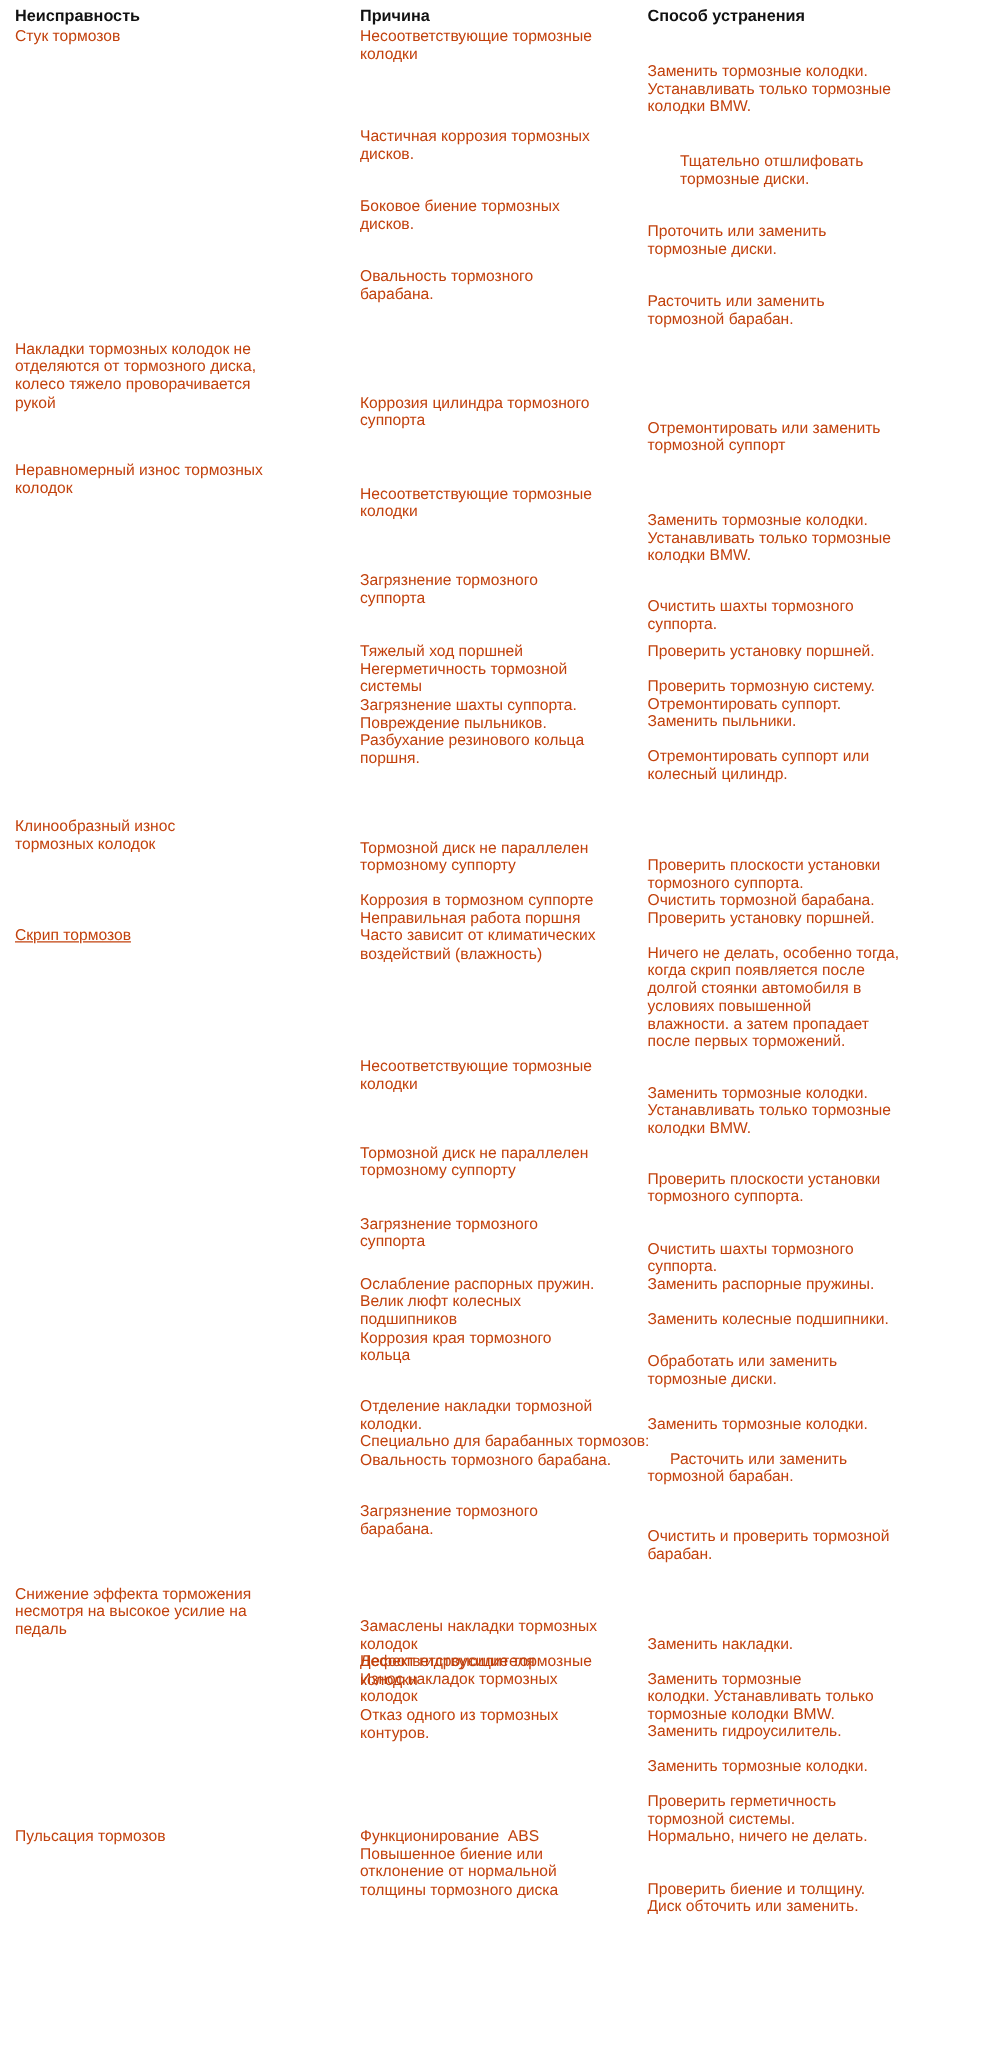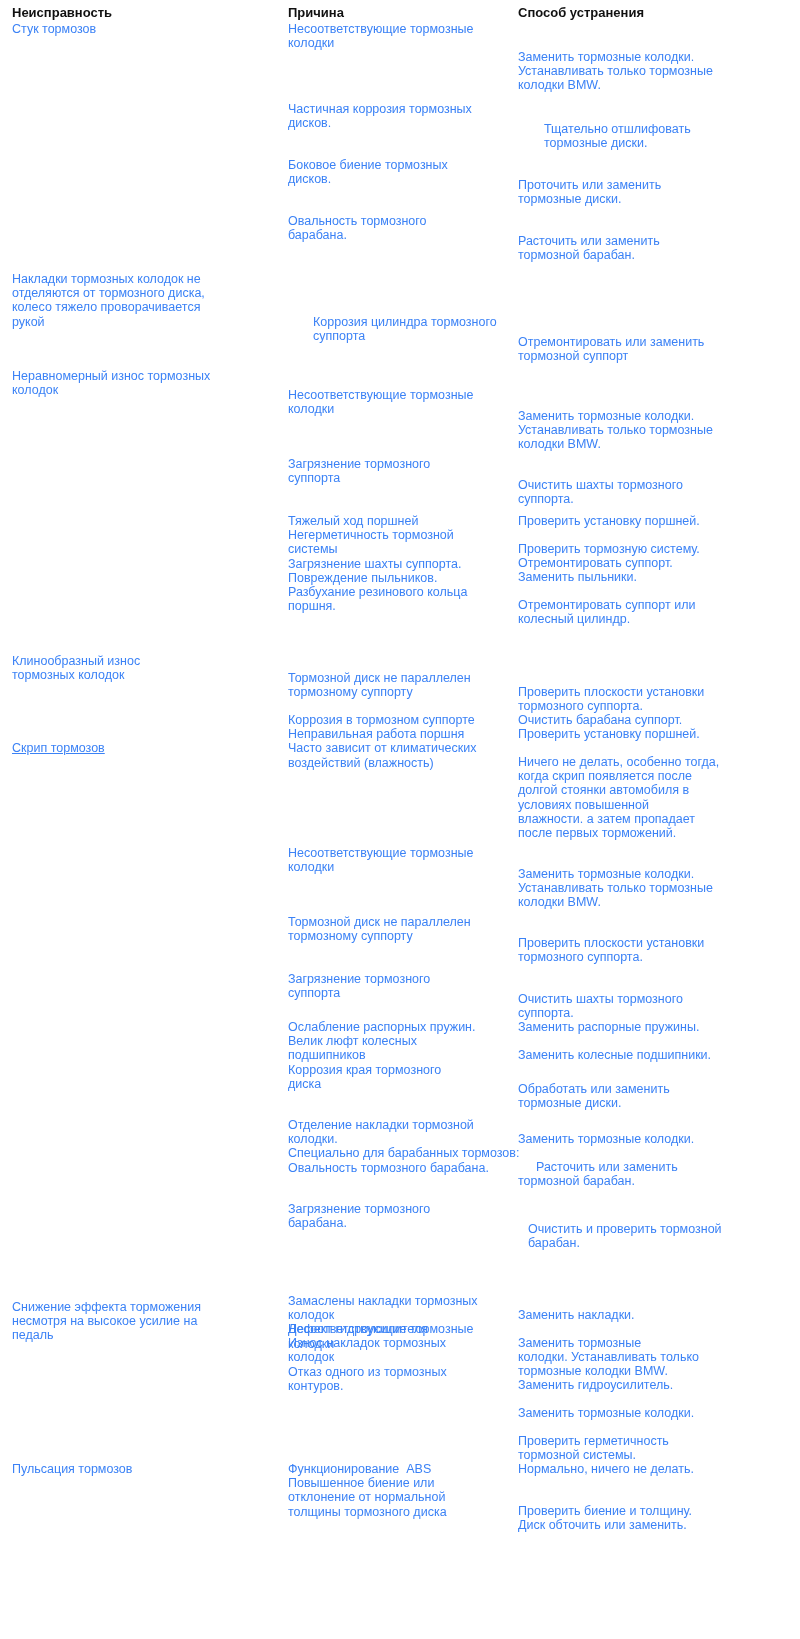--- a/index.html
+++ b/index.html
@@ -3,21 +3,21 @@
   <meta charset="utf-8">
   <style>
     html, body { margin: 0; padding: 0; background: #ffffff; }
     body {
       width: 800px; height: 1639px; position: relative; overflow: hidden;
       font-family: "Liberation Sans", sans-serif;
       color: #1e1e1e;
     }
     #page { position: absolute; left: 0; top: 0; width: 656px; height: 1639px; }
     .hdr { position: absolute; font-weight: bold; font-size: 13px; line-height: 14px; color: #111; }
-    .cell { position: absolute; font-size: 12.5px; line-height: 14.2px; white-space: pre; color: #3b82f6; }
+    .cell { position: absolute; font-size: 12.5px; line-height: 14.2px; white-space: pre; color: #c2410c; }
     .c1 { left: 12px; }
     .c2 { left: 288px; }
     .c3 { left: 518px; }
   </style>
 </head>
 <body>
 
 <div id="page">
   <div class="hdr c1" style="top:6px">Неисправность</div>
   <div class="hdr c2" style="top:6px">Причина</div>
@@ -38,21 +38,21 @@
       <div class="cell" style="left: 518px; top: 178px;">Проточить или заменить
 тормозные диски.</div>
       <div class="cell" style="left: 288px; top: 214px;">Овальность тормозного
 барабана.</div>
       <div class="cell" style="left: 518px; top: 234px;">Расточить или заменить
 тормозной барабан.</div>
       <div class="cell" style="left: 12px; top: 272px;">Накладки тормозных колодок не
 отделяются от тормозного диска,
 колесо тяжело проворачивается
 рукой</div>
-      <div class="cell" style="left: 288px; top: 315px; margin-left: 25px;">Коррозия цилиндра тормозного
+      <div class="cell" style="left: 288px; top: 315px;">Коррозия цилиндра тормозного
 суппорта</div>
       <div class="cell" style="left: 518px; top: 335px;">Отремонтировать или заменить
 тормозной суппорт</div>
       <div class="cell" style="left: 12px; top: 369px;">Неравномерный износ тормозных
 колодок</div>
       <div class="cell" style="left: 288px; top: 388px;">Несоответствующие тормозные
 колодки</div>
       <div class="cell" style="left: 518px; top: 409px;">Заменить тормозные колодки.
 Устанавливать только тормозные
 колодки BMW.</div>
@@ -76,21 +76,21 @@
       <div class="cell" style="left: 12px; top: 654px;">Клинообразный износ
 тормозных колодок</div>
       <div class="cell" style="left: 288px; top: 671px;">Тормозной диск не параллелен
 тормозному суппорту</div>
       <div class="cell" style="left: 518px; top: 685px;">Проверить плоскости установки
 тормозного суппорта.</div>
       <div class="cell" style="left: 288px; top: 713px;">Коррозия в тормозном суппорте
 Неправильная работа поршня
 Часто зависит от климатических
 воздействий (влажность)</div>
-      <div class="cell" style="left: 518px; top: 713px;">Очистить барабана суппорт.
+      <div class="cell" style="left: 518px; top: 713px;">Очистить тормозной барабана.
 Проверить установку поршней.</div>
       <div class="cell" style="left: 12px; top: 741px; text-decoration: underline;">Скрип тормозов</div>
       <div class="cell" style="left: 518px; top: 755px;">Ничего не делать, особенно тогда,
 когда скрип появляется после
 долгой стоянки автомобиля в
 условиях повышенной
 влажности. а затем пропадает
 после первых торможений.</div>
       <div class="cell" style="left: 288px; top: 846px;">Несоответствующие тормозные
 колодки</div>
@@ -102,37 +102,37 @@
       <div class="cell" style="left: 518px; top: 936px;">Проверить плоскости установки
 тормозного суппорта.</div>
       <div class="cell" style="left: 288px; top: 972px;">Загрязнение тормозного
 суппорта</div>
       <div class="cell" style="left: 518px; top: 992px;">Очистить шахты тормозного
 суппорта.</div>
       <div class="cell" style="left: 288px; top: 1020px;">Ослабление распорных пружин.
 Велик люфт колесных
 подшипников
 Коррозия края тормозного
-диска</div>
+кольца</div>
       <div class="cell" style="left: 518px; top: 1020px;">Заменить распорные пружины.</div>
       <div class="cell" style="left: 518px; top: 1048px;">Заменить колесные подшипники.</div>
       <div class="cell" style="left: 518px; top: 1082px;">Обработать или заменить
 тормозные диски.</div>
       <div class="cell" style="left: 288px; top: 1118px;">Отделение накладки тормозной
 колодки.
 Специально для барабанных тормозов:
 Овальность тормозного барабана.</div>
       <div class="cell" style="left: 518px; top: 1132px;">Заменить тормозные колодки.</div>
       <div class="cell" style="left: 536px; top: 1160px;">Расточить или заменить</div>
       <div class="cell" style="left: 518px; top: 1174px;">тормозной барабан.</div>
       <div class="cell" style="left: 288px; top: 1202px;">Загрязнение тормозного
 барабана.</div>
-      <div class="cell" style="left: 518px; top: 1222px; margin-left: 10px;">Очистить и проверить тормозной
+      <div class="cell" style="left: 518px; top: 1222px;">Очистить и проверить тормозной
 барабан.</div>
-      <div class="cell" style="left: 12px; top: 1300px;">Снижение эффекта торможения
+      <div class="cell" style="left: 12px; top: 1268px;">Снижение эффекта торможения
 несмотря на высокое усилие на
 педаль</div>
       <div class="cell" style="left: 288px; top: 1294px;">Замаслены накладки тормозных
 колодок
 Несоответствующие тормозные
 колодки</div>
       <div class="cell" style="left: 518px; top: 1308px;">Заменить накладки.</div>
       <div class="cell" style="left: 518px; top: 1336px;">Заменить тормозные
 колодки. Устанавливать только
 тормозные колодки BMW.</div>

